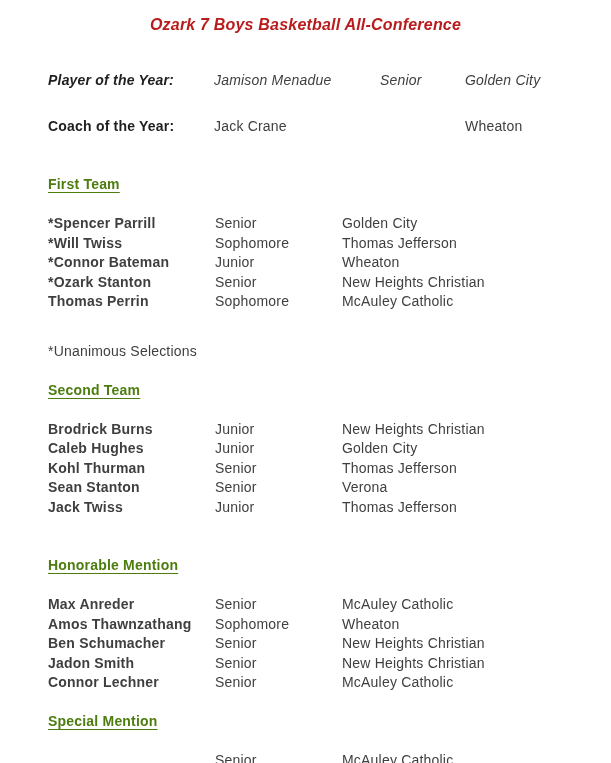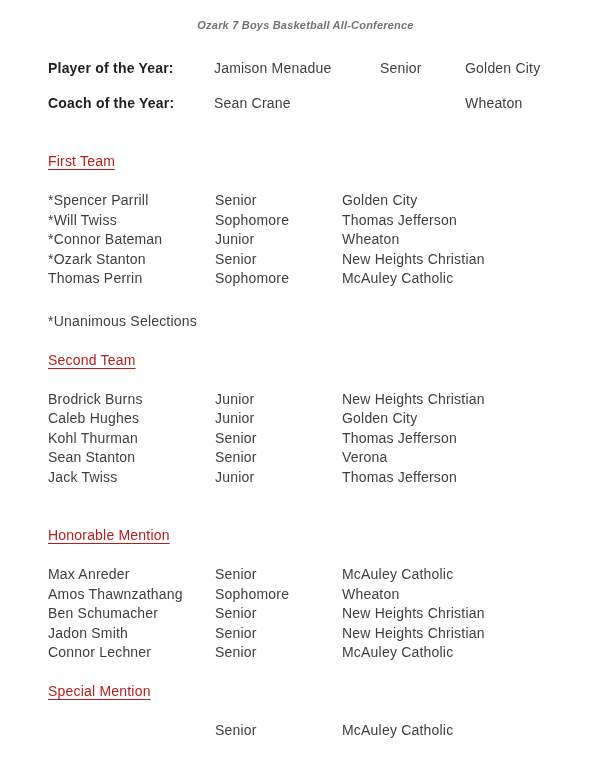--- a/index.html
+++ b/index.html
@@ -17,81 +17,81 @@
   }
   .doc {
     padding-left: 48px;
     padding-right: 20px;
   }
   .title {
     margin-top: 15px;
     height: 20px;
     line-height: 20px;
     text-align: center;
-    font-size: 11px;
+    font-size: 16px;
     font-weight: 700;
     font-style: italic;
-    color: #737373;
+    color: #b91c1c;
     
     margin-left: -28px;
   }
   .row {
     position: relative;
     height: 19.5px;
     line-height: 19.5px;
   }
   .row .c {
     position: absolute;
     top: 0;
     white-space: nowrap;
   }
   
   .award .label  { left: 0; font-weight: 700; color: #1f1f1f; }
   .award .name   { left: 166px; }
   .award .grade  { left: 332px; }
   .award .school { left: 417px; }
-  .award-player { margin-top: 24px; }
-  .award-coach  { margin-top: 15px; }
+  .award-player { margin-top: 36px; font-style: italic; }
+  .award-coach  { margin-top: 26px; }
   
-  .roster .name   { left: 0; }
+  .roster .name   { left: 0; font-weight: bold; }
   .roster .grade  { left: 167px; }
   .roster .school { left: 294px; }
   .section-header {
     height: 19.5px;
     line-height: 19.5px;
-    font-weight: 400;
-    color: #b91c1c;
+    font-weight: 700;
+    color: #4d7c0f;
     text-decoration: underline;
     text-underline-offset: 3px;
   }
   .gap-large { margin-top: 39px; }   
   .gap-line  { margin-top: 19.5px; } 
   .footnote {
     height: 19.5px;
     line-height: 19.5px;
-    margin-top: 23px;
+    margin-top: 30px;
   }
 </style>
 </head>
 <body>
 
 <div class="doc">
 
   <div class="title">Ozark 7 Boys Basketball All-Conference</div>
 
   <div class="row award award-player">
     <span class="c label">Player of the Year:</span>
     <span class="c name">Jamison Menadue</span>
     <span class="c grade">Senior</span>
     <span class="c school">Golden City</span>
   </div>
 
   <div class="row award award-coach">
     <span class="c label">Coach of the Year:</span>
-    <span class="c name">Sean Crane</span>
+    <span class="c name">Jack Crane</span>
     <span class="c school">Wheaton</span>
   </div>
 
   <div class="section-header gap-large">First Team</div>
   <div class="roster gap-line">
     <div class="row">
       <span class="c name">*Spencer Parrill</span>
       <span class="c grade">Senior</span>
       <span class="c school">Golden City</span>
     </div>

